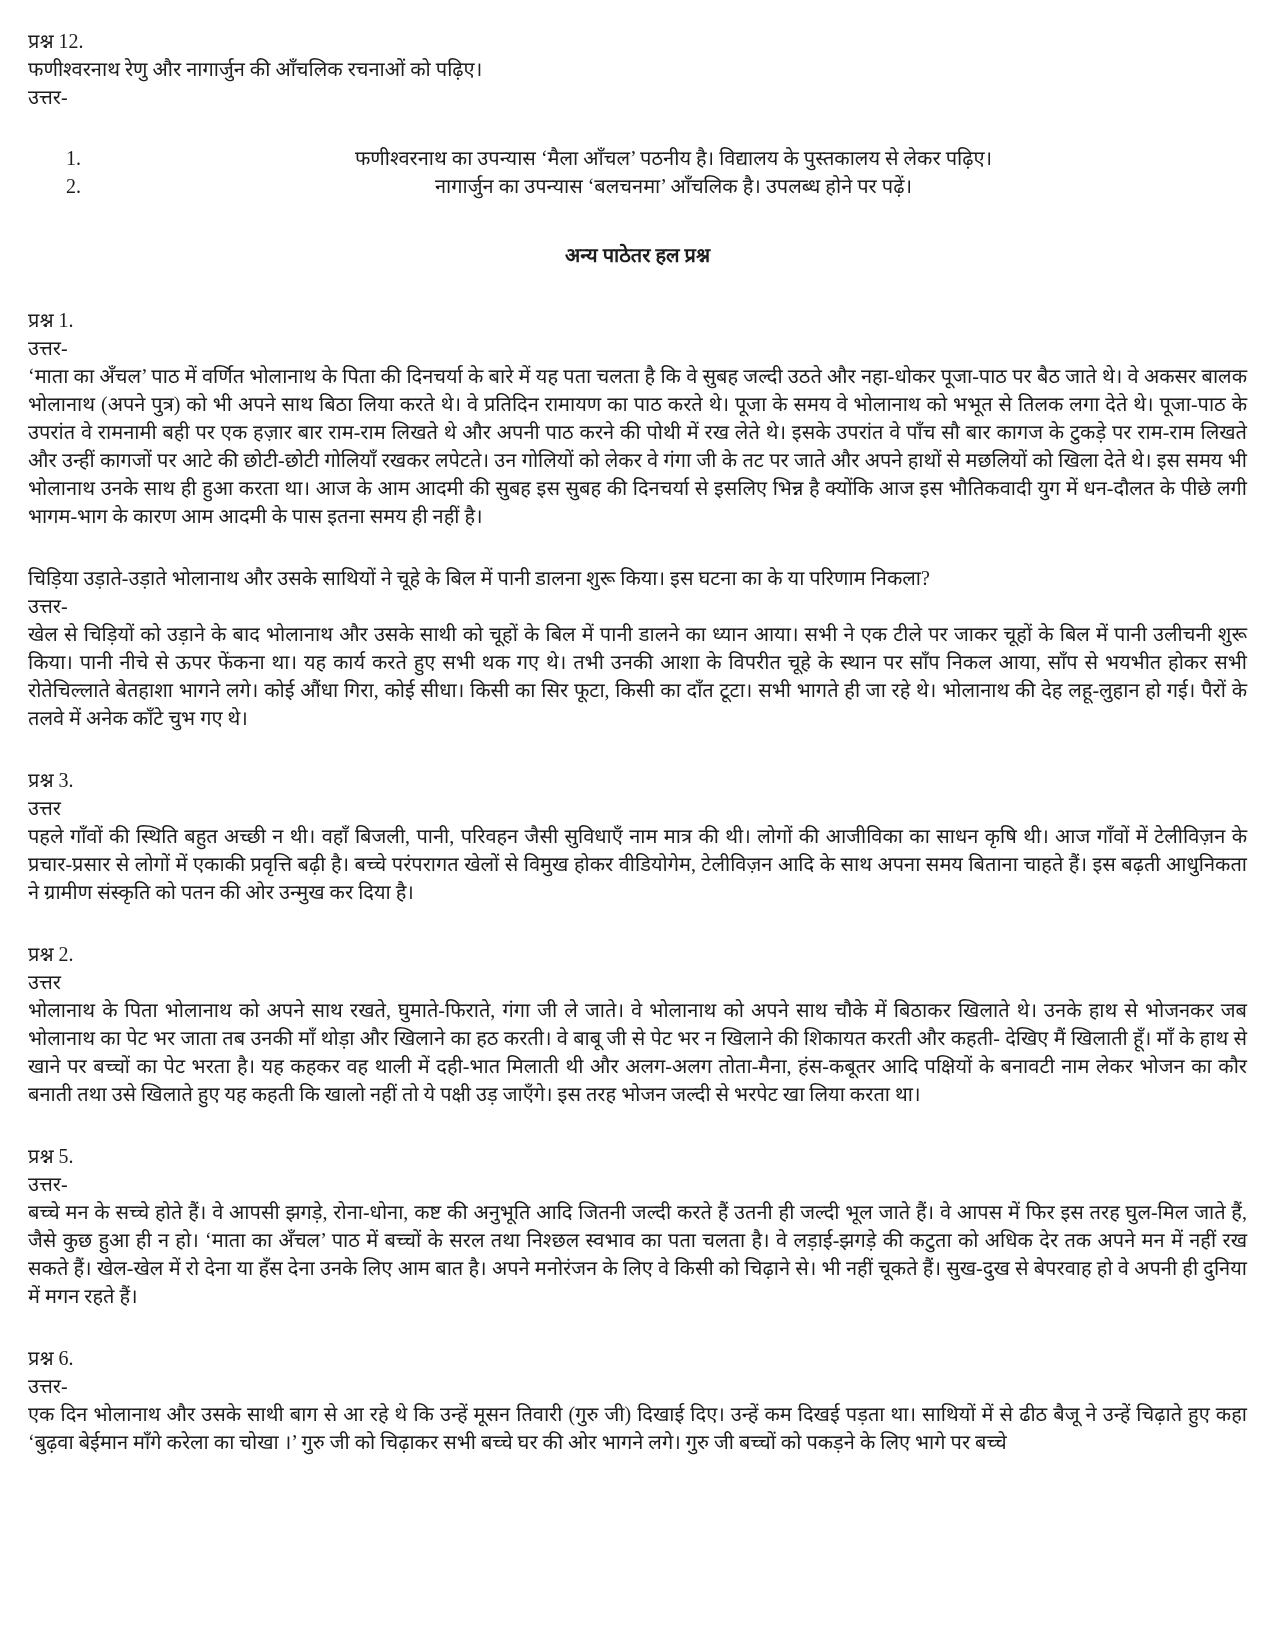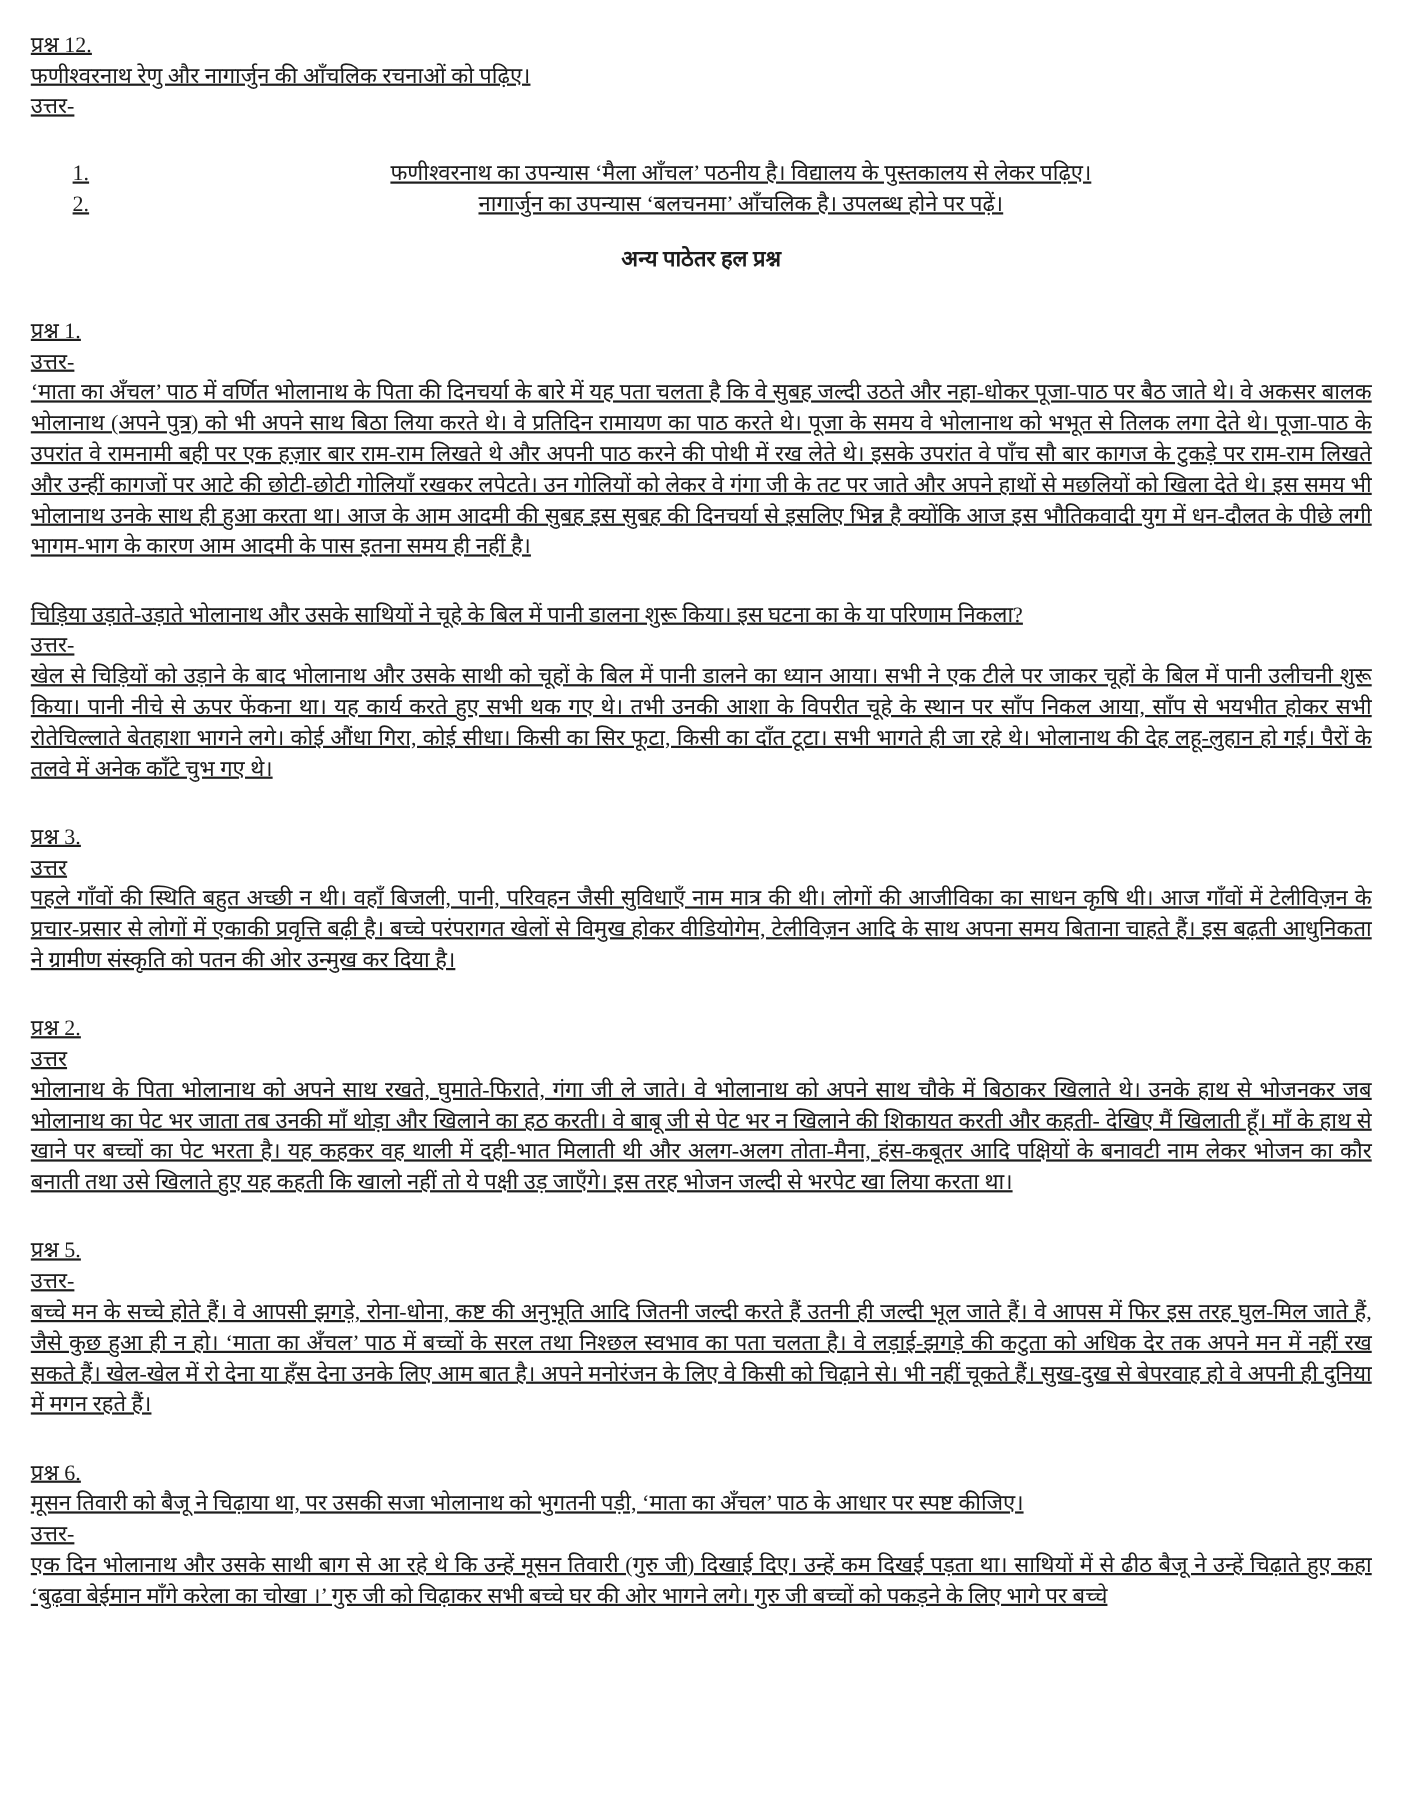--- a/index.html
+++ b/index.html
@@ -20,41 +20,41 @@
     background: #ffffff;
     color: #1d1d1d;
     font-family: "Liberation Serif", "DejaVu Sans", serif;
     font-size: 20px;
     line-height: 28px;
     overflow: hidden;
   }
   p { margin: 0; }
   .question-label { white-space: nowrap; }
   .answer-text { text-align: justify; }
-  .qa-block { margin-top: 34px; text-decoration: underline; }
+  .qa-block { margin-top: 34px; }
   .qa-block.first { margin-top: 0; }
   .num-list {
     margin: 33px 0 0 0;
     padding: 0;
     list-style: none;
   }
   .num-item {
     display: flex;
     padding-left: 38px;
   }
   .num-item .num {
     flex: none;
     width: 34px;
   }
   .num-item .num-text {
     flex: 1;
     text-align: center;
   }
   .section-heading {
-    margin: 22px 0 37px 0;
+    margin: 41px 0 37px 0;
     font-size: 20px;
     line-height: 28px;
     font-weight: bold;
     text-align: center;
     color: #1d1d1d;
   }
 </style>
 </head>
 <body>
 
@@ -103,18 +103,17 @@
   </section>
 
   <section class="qa-block">
     <p class="question-label">प्रश्न 5.</p>
     <p class="answer-label">उत्तर-</p>
     <p class="answer-text">बच्चे मन के सच्चे होते हैं। वे आपसी झगड़े, रोना-धोना, कष्ट की अनुभूति आदि जितनी जल्दी करते हैं उतनी ही जल्दी भूल जाते हैं। वे आपस में फिर इस तरह घुल-मिल जाते हैं, जैसे कुछ हुआ ही न हो। ‘माता का अँचल’ पाठ में बच्चों के सरल तथा निश्छल स्वभाव का पता चलता है। वे लड़ाई-झगड़े की कटुता को अधिक देर तक अपने मन में नहीं रख सकते हैं। खेल-खेल में रो देना या हँस देना उनके लिए आम बात है। अपने मनोरंजन के लिए वे किसी को चिढ़ाने से। भी नहीं चूकते हैं। सुख-दुख से बेपरवाह हो वे अपनी ही दुनिया में मगन रहते हैं।</p>
   </section>
 
   <section class="qa-block">
     <p class="question-label">प्रश्न 6.</p>
-    <p class="question-text">मूसन तिवारी को बैजू ने चिढ़ाया था, पर उसकी सजा भोलानाथ को भुगतनी पड़ी, ‘माता का अँचल’ पाठ के आधार पर स्पष्ट कीजिए।</p>
     <p class="answer-label">उत्तर-</p>
     <p class="answer-text">एक दिन भोलानाथ और उसके साथी बाग से आ रहे थे कि उन्हें मूसन तिवारी (गुरु जी) दिखाई दिए। उन्हें कम दिखई पड़ता था। साथियों में से ढीठ बैजू ने उन्हें चिढ़ाते हुए कहा ‘बुढ़वा बेईमान माँगे करेला का चोखा ।’ गुरु जी को चिढ़ाकर सभी बच्चे घर की ओर भागने लगे। गुरु जी बच्चों को पकड़ने के लिए भागे पर बच्चे</p>
   </section>
 
 </div>
 
 </body></html>

